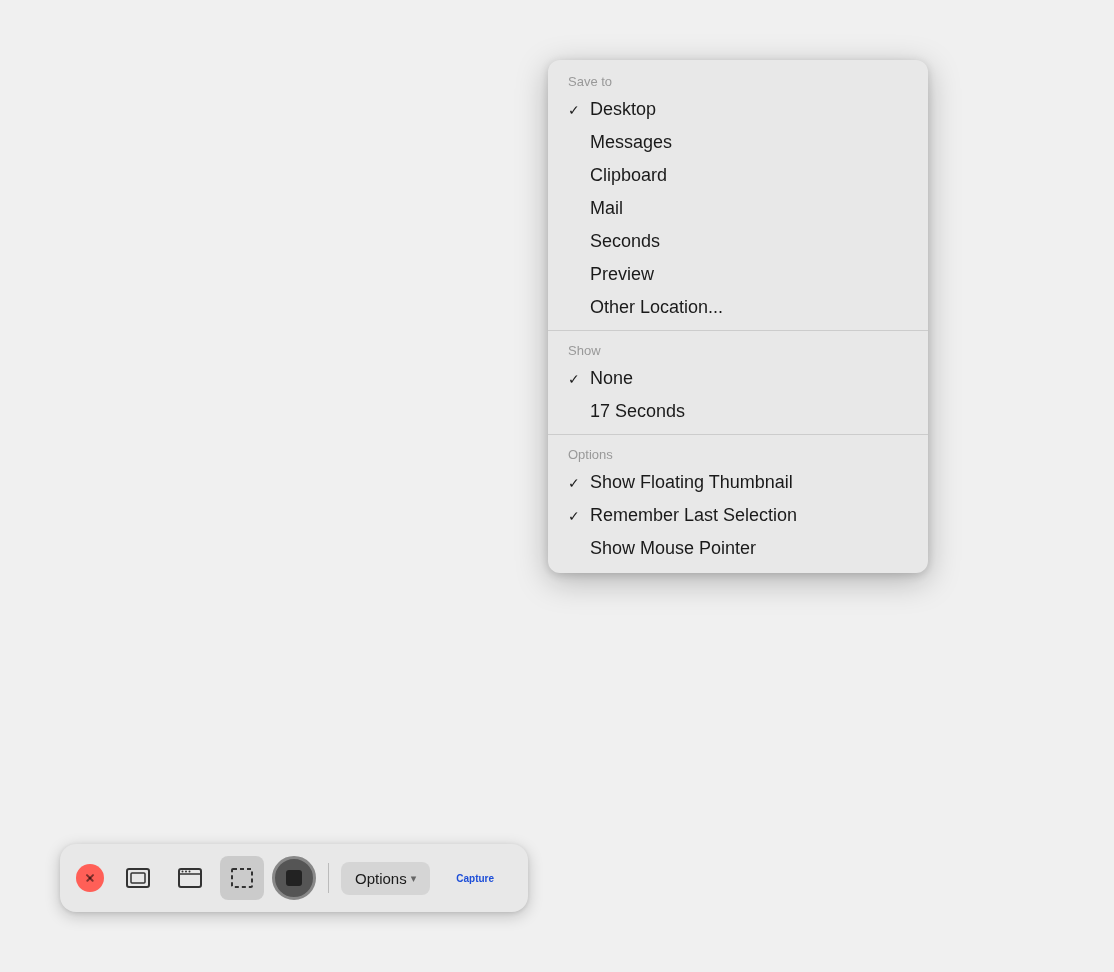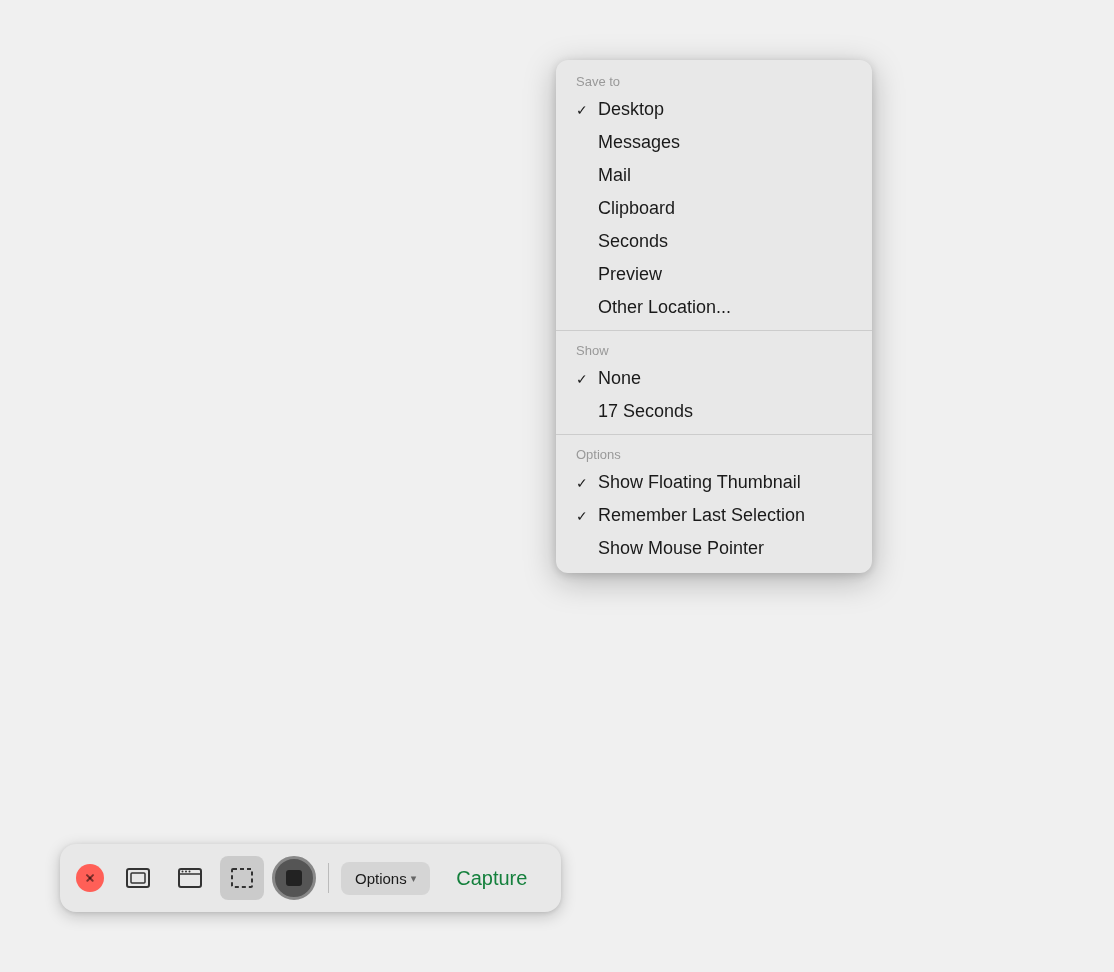--- a/index.html
+++ b/index.html
@@ -15,27 +15,26 @@
       font-family: -apple-system, BlinkMacSystemFont, 'SF Pro Text', 'Helvetica Neue', sans-serif;
       position: relative;
       overflow: hidden;
     }
 
     
     .dropdown-menu {
       position: absolute;
       top: 60px;
       left: 548px;
-      width: 316px;
+      width: 380px;
       background: #e8e8e8;
       border-radius: 12px;
       box-shadow: 0 8px 32px rgba(0,0,0,0.25), 0 2px 8px rgba(0,0,0,0.15);
       padding: 8px 0;
       z-index: 100;
-      margin-left: 8px;
     }
 
     .menu-section-label {
       font-size: 13px;
       color: #999;
       font-weight: 400;
       padding: 6px 20px 4px 20px;
     }
 
     .menu-item {
@@ -166,25 +165,25 @@
       color: #1a1a1a;
       cursor: pointer;
       font-family: inherit;
     }
 
     .capture-btn {
       padding: 8px 18px;
       background: transparent;
       border: none;
       border-radius: 8px;
-      font-size: 20px;
-      color: #15803d;
+      font-size: 10px;
+      color: #1d4ed8;
       cursor: pointer;
       font-family: inherit;
-      font-weight: 400;
+      font-weight: 700;
     }
 
     .chevron-down {
       font-size: 11px;
       color: #666;
     }
   </style>
 </head>
 <body>
 
@@ -197,26 +196,26 @@
     <span class="item-text">Desktop</span>
   </div>
 
   <div class="menu-item">
     <span class="checkmark">&nbsp;</span>
     <span class="item-text">Messages</span>
   </div>
 
   <div class="menu-item">
     <span class="checkmark">&nbsp;</span>
+    <span class="item-text">Clipboard</span>
+  </div>
+
+  <div class="menu-item">
+    <span class="checkmark">&nbsp;</span>
     <span class="item-text">Mail</span>
-  </div>
-
-  <div class="menu-item">
-    <span class="checkmark">&nbsp;</span>
-    <span class="item-text">Clipboard</span>
   </div>
 
   <div class="menu-item">
     <span class="checkmark">&nbsp;</span>
     <span class="item-text">Seconds</span>
   </div>
 
   <div class="menu-item">
     <span class="checkmark">&nbsp;</span>
     <span class="item-text">Preview</span>

